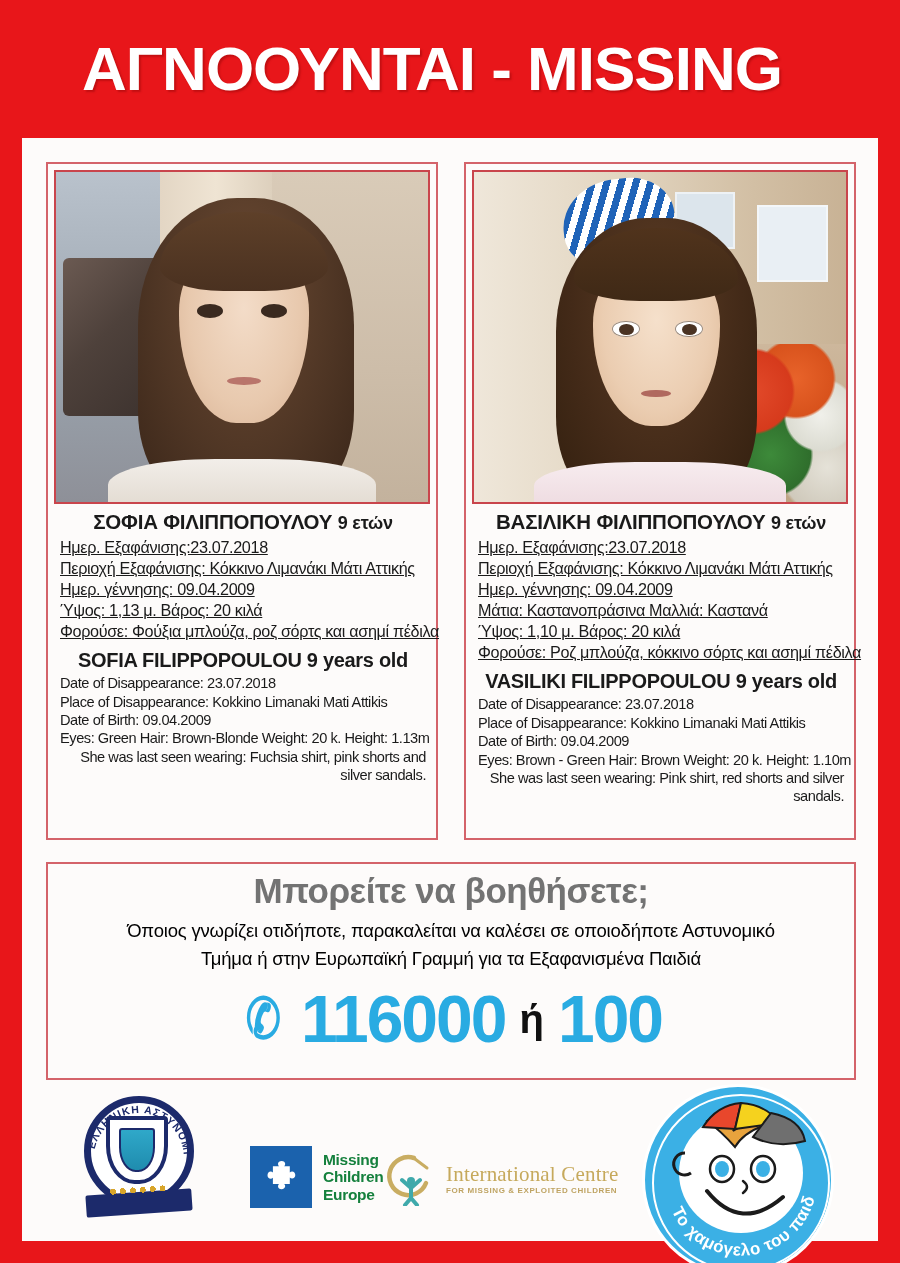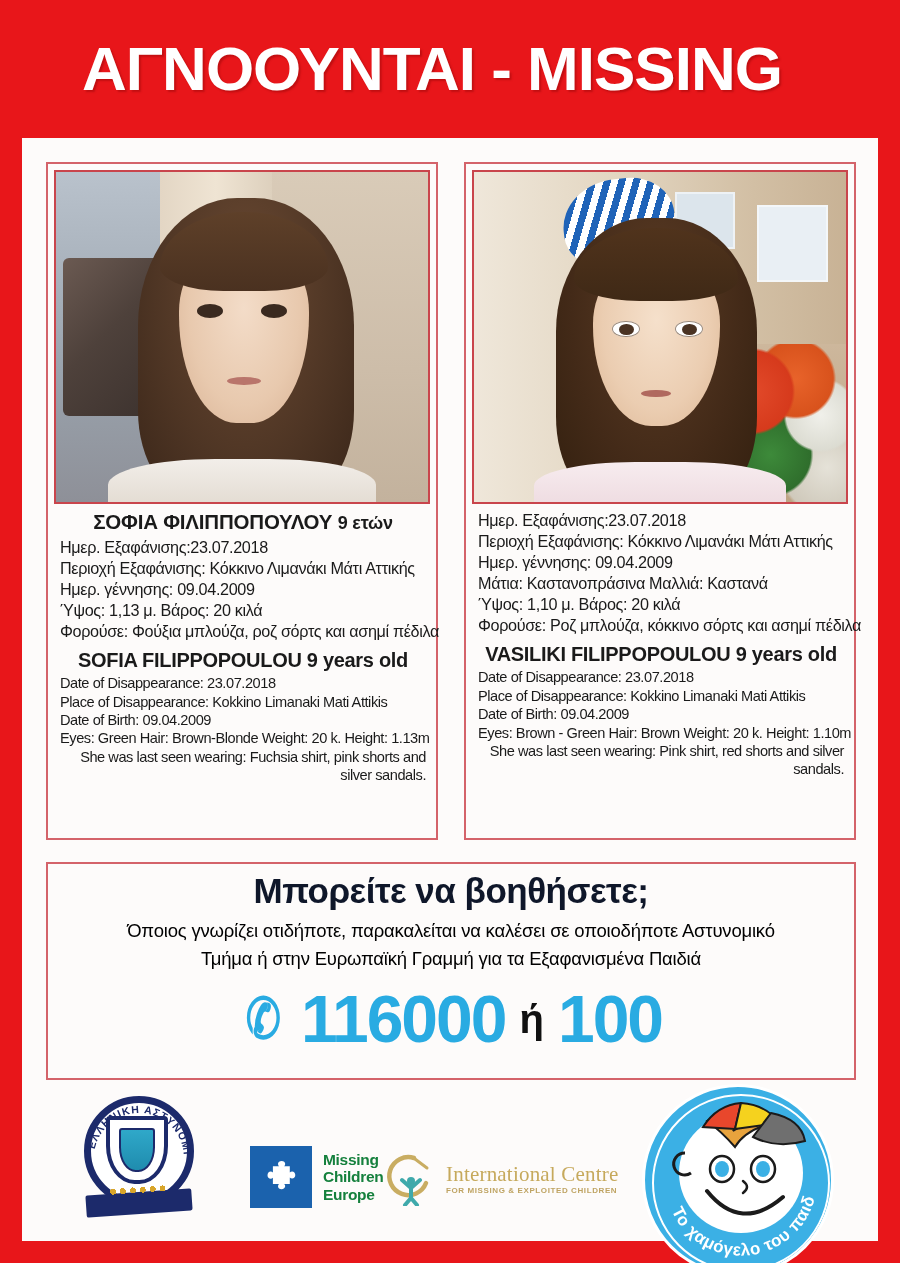--- a/index.html
+++ b/index.html
@@ -224,20 +224,21 @@
     text-align: center;
   }
   .name-line .age {
     font-size: 18px;
   }
   .detail {
     font-size: 16.2px;
     line-height: 1.30;
     letter-spacing: -0.35px;
     white-space: nowrap;
+    text-decoration: underline;
   }
   .en-block {
     margin-top: 7px;
   }
   .name-line-en {
     font-size: 20px;
     font-weight: bold;
     letter-spacing: -0.3px;
     white-space: nowrap;
     margin-bottom: 2px;
@@ -258,21 +259,21 @@
     top: 724px;
     width: 810px;
     height: 218px;
     border: 2px solid #d4636a;
     box-sizing: border-box;
     background: #fdfbfa;
     padding-top: 8px;
   }
   .help-title {
     text-align: center;
-    color: #0f172a;
+    color: #737373;
     font-size: 35px;
     font-weight: bold;
     letter-spacing: -0.5px;
     line-height: 1.1;
   }
   .help-sub {
     text-align: center;
     color: #000000;
     font-size: 18.5px;
     line-height: 1.55;
@@ -499,20 +500,24 @@
           <div class="face"></div>
           <div class="bangs"></div>
           <div class="eye-l"></div>
           <div class="eye-r"></div>
           <div class="pupil-l"></div>
           <div class="pupil-r"></div>
           <div class="mouth"></div>
           <div class="shirt"></div>
         </div>
         <div class="card-text">
+          <div class="name-line">
+            <span>ΒΑΣΙΛΙΚΗ ΦΙΛΙΠΠΟΠΟΥΛΟΥ</span>
+            <span class="age">9 ετών</span>
+          </div>
           <div class="detail">Ημερ. Εξαφάνισης:23.07.2018</div>
           <div class="detail">Περιοχή Εξαφάνισης: Κόκκινο Λιμανάκι Μάτι Αττικής</div>
           <div class="detail">Ημερ. γέννησης: 09.04.2009</div>
           <div class="detail">Μάτια: Καστανοπράσινα   Μαλλιά: Καστανά</div>
           <div class="detail">Ύψος: 1,10 μ.  Βάρος: 20 κιλά</div>
           <div class="detail">Φορούσε: Ροζ μπλούζα, κόκκινο σόρτς και ασημί πέδιλα</div>
 
           <div class="en-block">
             <div class="name-line-en">
               <span>VASILIKI FILIPPOPOULOU</span>

